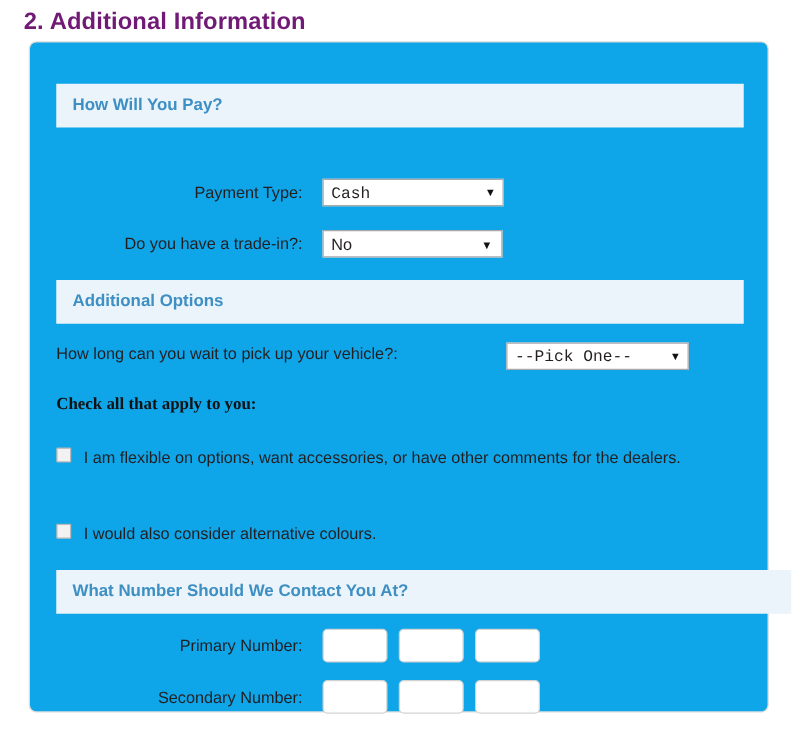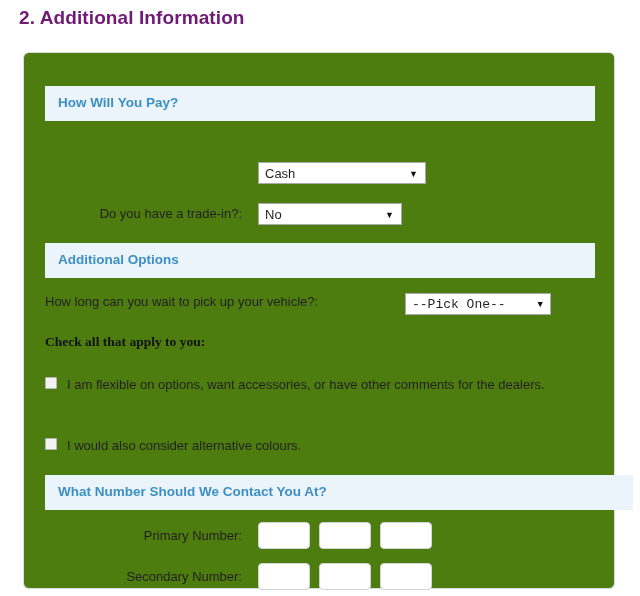--- a/index.html
+++ b/index.html
@@ -36,22 +36,21 @@
   
   .card {
     position: absolute;
     left: 23px;
     top: 33px;
     width: 592px;
     height: 537px;
     box-sizing: border-box;
     border: 1px solid #dcdcdc;
     border-radius: 6px;
-    background: #4d7c0f;
-    margin-top: 19px;
+    background: #0ea5e9;
   }
 
   .card-inner {
     position: absolute;
     left: 21px;
     top: 0px;
     width: 550px;
     height: 100%;
   }
 
@@ -168,22 +167,23 @@
 
   <div class="page-title">2. Additional Information</div>
 
   <div class="card">
     <div class="card-inner">
 
       <div class="section-band" style="top:33px;">
         <div class="section-title">How Will You Pay?</div>
       </div>
 
-
-      <div class="select-box" style="left:213px; top:109px; width:168px;">
+      <div class="field-label" style="left:0px; top:112px; width:197px;">Payment Type:</div>
+
+      <div class="select-box" style="left:213px; top:109px; width:145px;font-family:Liberation Mono, monospace;">
         <span class="select-value">Cash</span>
         <span class="select-arrow">▼</span>
       </div>
 
       <div class="field-label" style="left:0px; top:153px; width:197px;">Do you have a trade-in?:</div>
 
       <div class="select-box" style="left:213px; top:150px; width:144px;">
         <span class="select-value">No</span>
         <span class="select-arrow">▼</span>
       </div>

